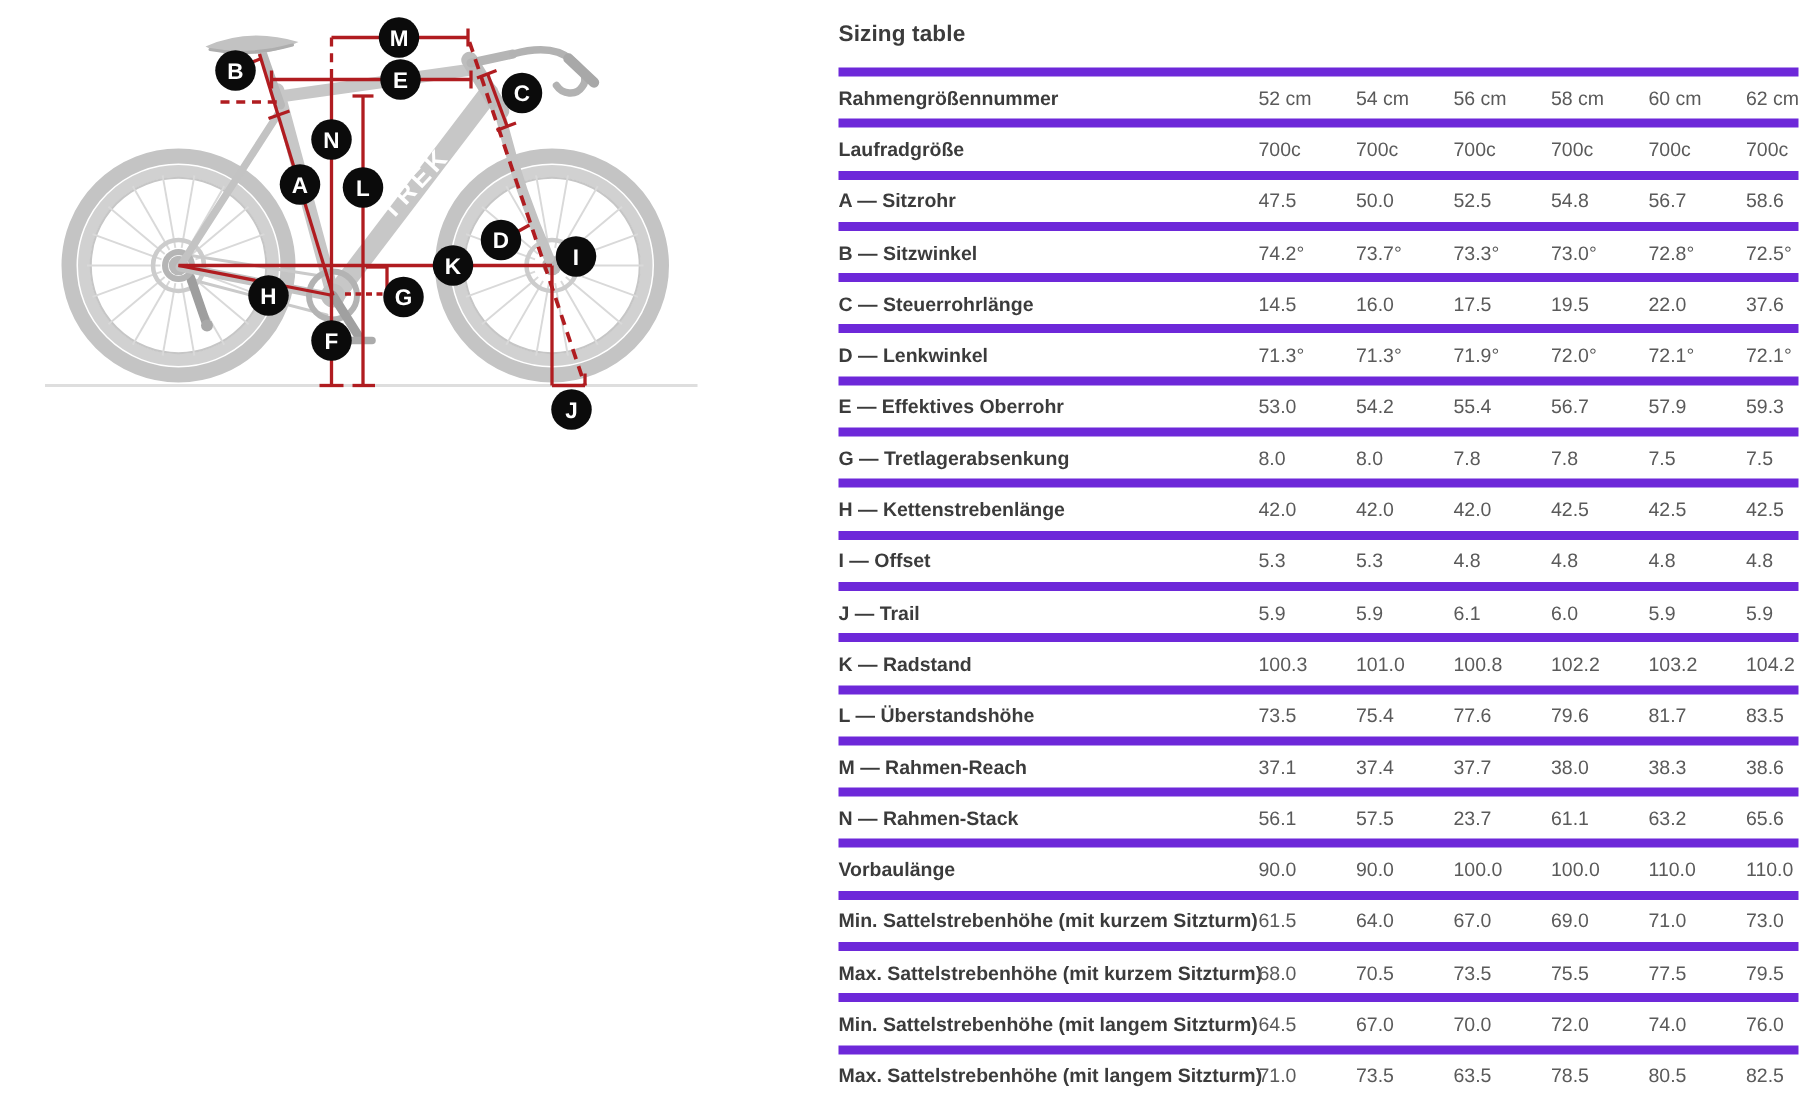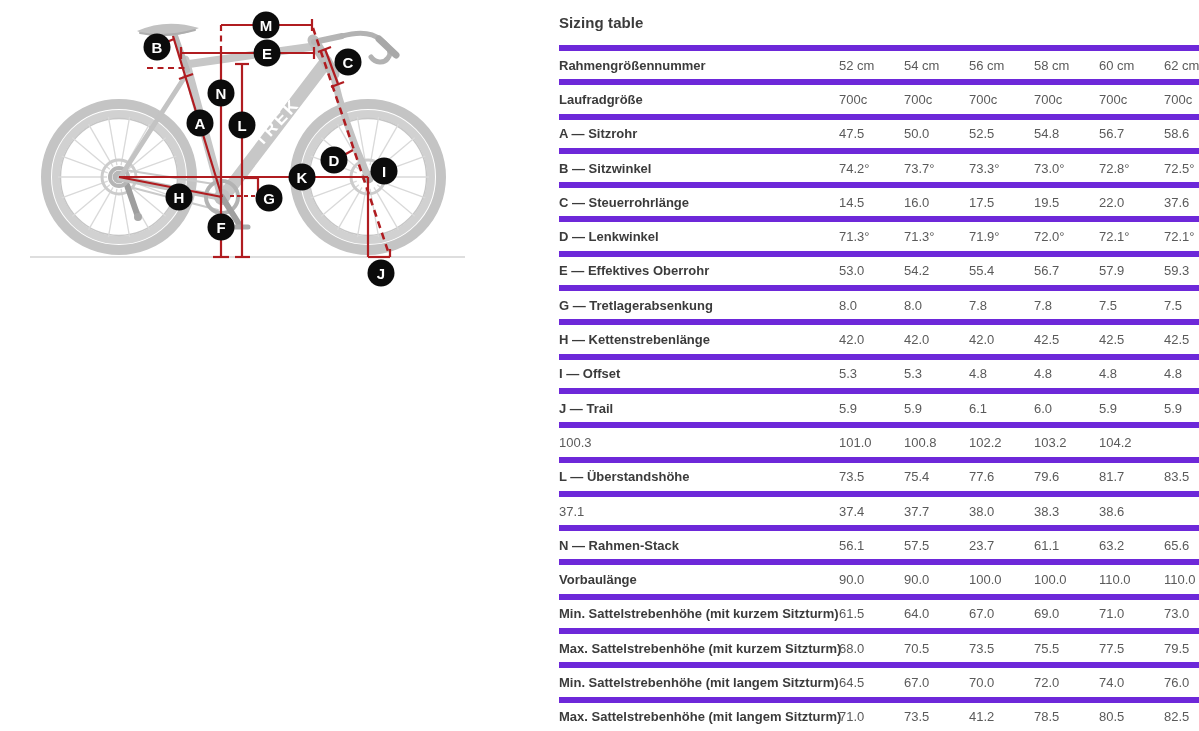--- a/index.html
+++ b/index.html
@@ -337,37 +337,39 @@
       <div class="t-row">
         <div class="t-label">J — Trail</div>
         <div class="t-val">5.9</div>
         <div class="t-val">5.9</div>
         <div class="t-val">6.1</div>
         <div class="t-val">6.0</div>
         <div class="t-val">5.9</div>
         <div class="t-val">5.9</div>
       </div>
       <div class="t-row">
+        <div class="t-label">K — Radstand</div>
         <div class="t-val">100.3</div>
         <div class="t-val">101.0</div>
         <div class="t-val">100.8</div>
         <div class="t-val">102.2</div>
         <div class="t-val">103.2</div>
         <div class="t-val">104.2</div>
       </div>
       <div class="t-row">
         <div class="t-label">L — Überstandshöhe</div>
         <div class="t-val">73.5</div>
         <div class="t-val">75.4</div>
         <div class="t-val">77.6</div>
         <div class="t-val">79.6</div>
         <div class="t-val">81.7</div>
         <div class="t-val">83.5</div>
       </div>
       <div class="t-row">
+        <div class="t-label">M — Rahmen-Reach</div>
         <div class="t-val">37.1</div>
         <div class="t-val">37.4</div>
         <div class="t-val">37.7</div>
         <div class="t-val">38.0</div>
         <div class="t-val">38.3</div>
         <div class="t-val">38.6</div>
       </div>
       <div class="t-row">
         <div class="t-label">N — Rahmen-Stack</div>
         <div class="t-val">56.1</div>
@@ -410,19 +412,19 @@
         <div class="t-val">67.0</div>
         <div class="t-val">70.0</div>
         <div class="t-val">72.0</div>
         <div class="t-val">74.0</div>
         <div class="t-val">76.0</div>
       </div>
       <div class="t-row">
         <div class="t-label">Max. Sattelstrebenhöhe (mit langem Sitzturm)</div>
         <div class="t-val">71.0</div>
         <div class="t-val">73.5</div>
-        <div class="t-val">41.2</div>
+        <div class="t-val">63.5</div>
         <div class="t-val">78.5</div>
         <div class="t-val">80.5</div>
         <div class="t-val">82.5</div>
       </div>
     </div>
 </div>
 
 </body></html>

